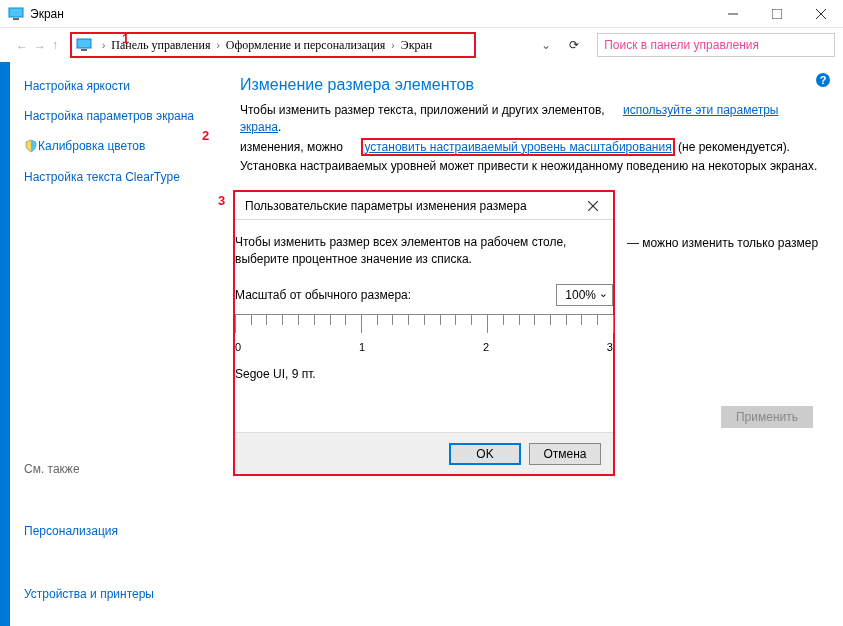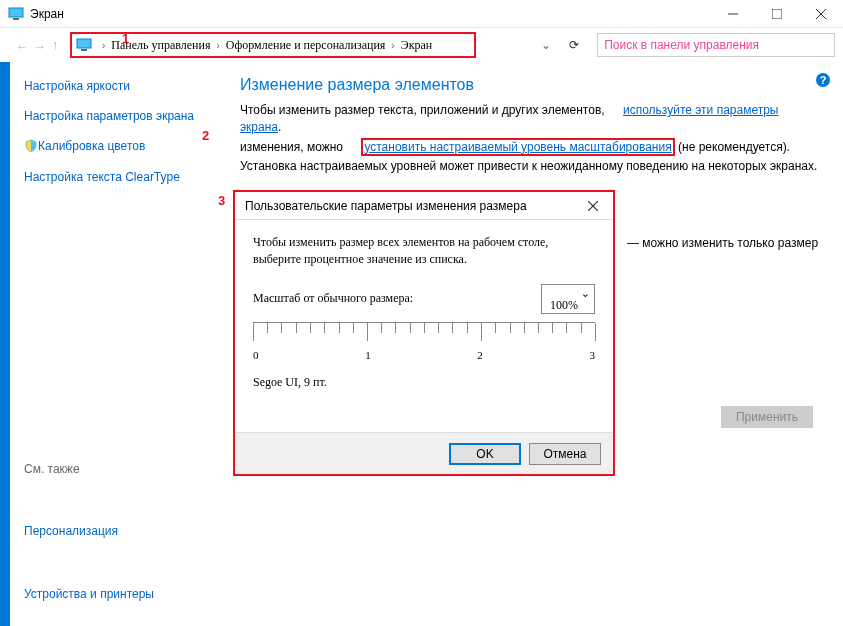--- a/index.html
+++ b/index.html
@@ -211,42 +211,41 @@
     }
     .dialog-close {
       width: 40px;
       height: 28px;
       display: flex;
       align-items: center;
       justify-content: center;
       margin-left: auto;
     }
     .dialog-body {
-      padding: 14px 18px;
-      font-size: 12px;
-      font-family: Liberation Serif, serif;
+      padding: 14px 0;
+      font-size: 12px;
     }
     .dialog-body p {
       line-height: 1.4;
       margin-bottom: 16px;
     }
     .scale-row {
       display: flex;
       align-items: center;
       justify-content: space-between;
       margin-bottom: 8px;
     }
     .scale-select {
       border: 1px solid #888;
-      height: 30px;
+      height: 22px;
       padding: 0 16px 0 8px;
       font-size: 12px;
       position: relative;
       display: flex;
-      align-items: flex-end;
+      align-items: center;
     }
     .scale-select::after {
       content: '⌄';
       position: absolute;
       right: 4px;
       top: 2px;
       font-size: 11px;
     }
     .ruler {
       height: 25px;

